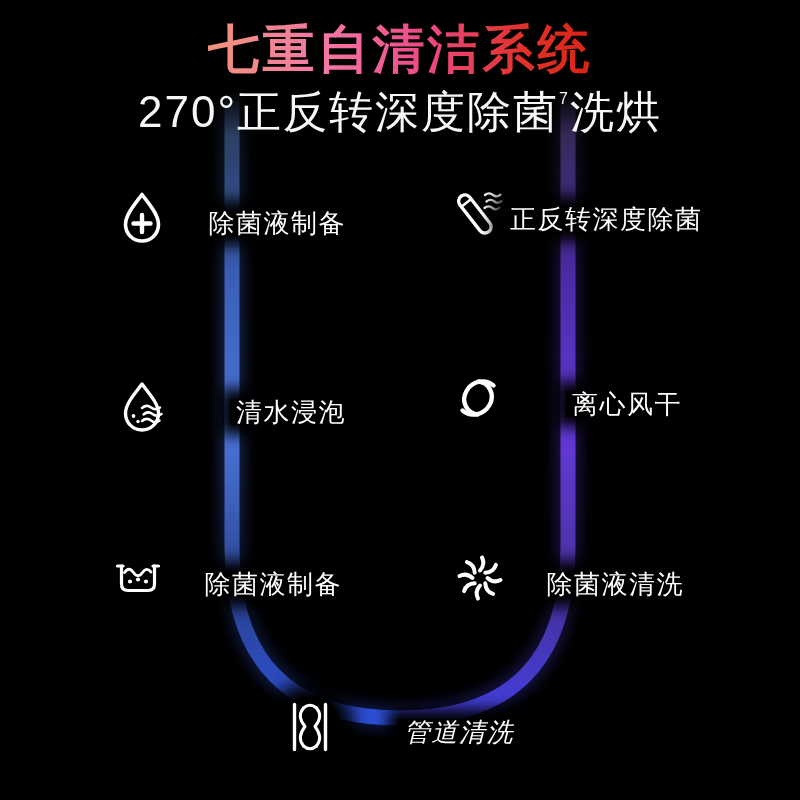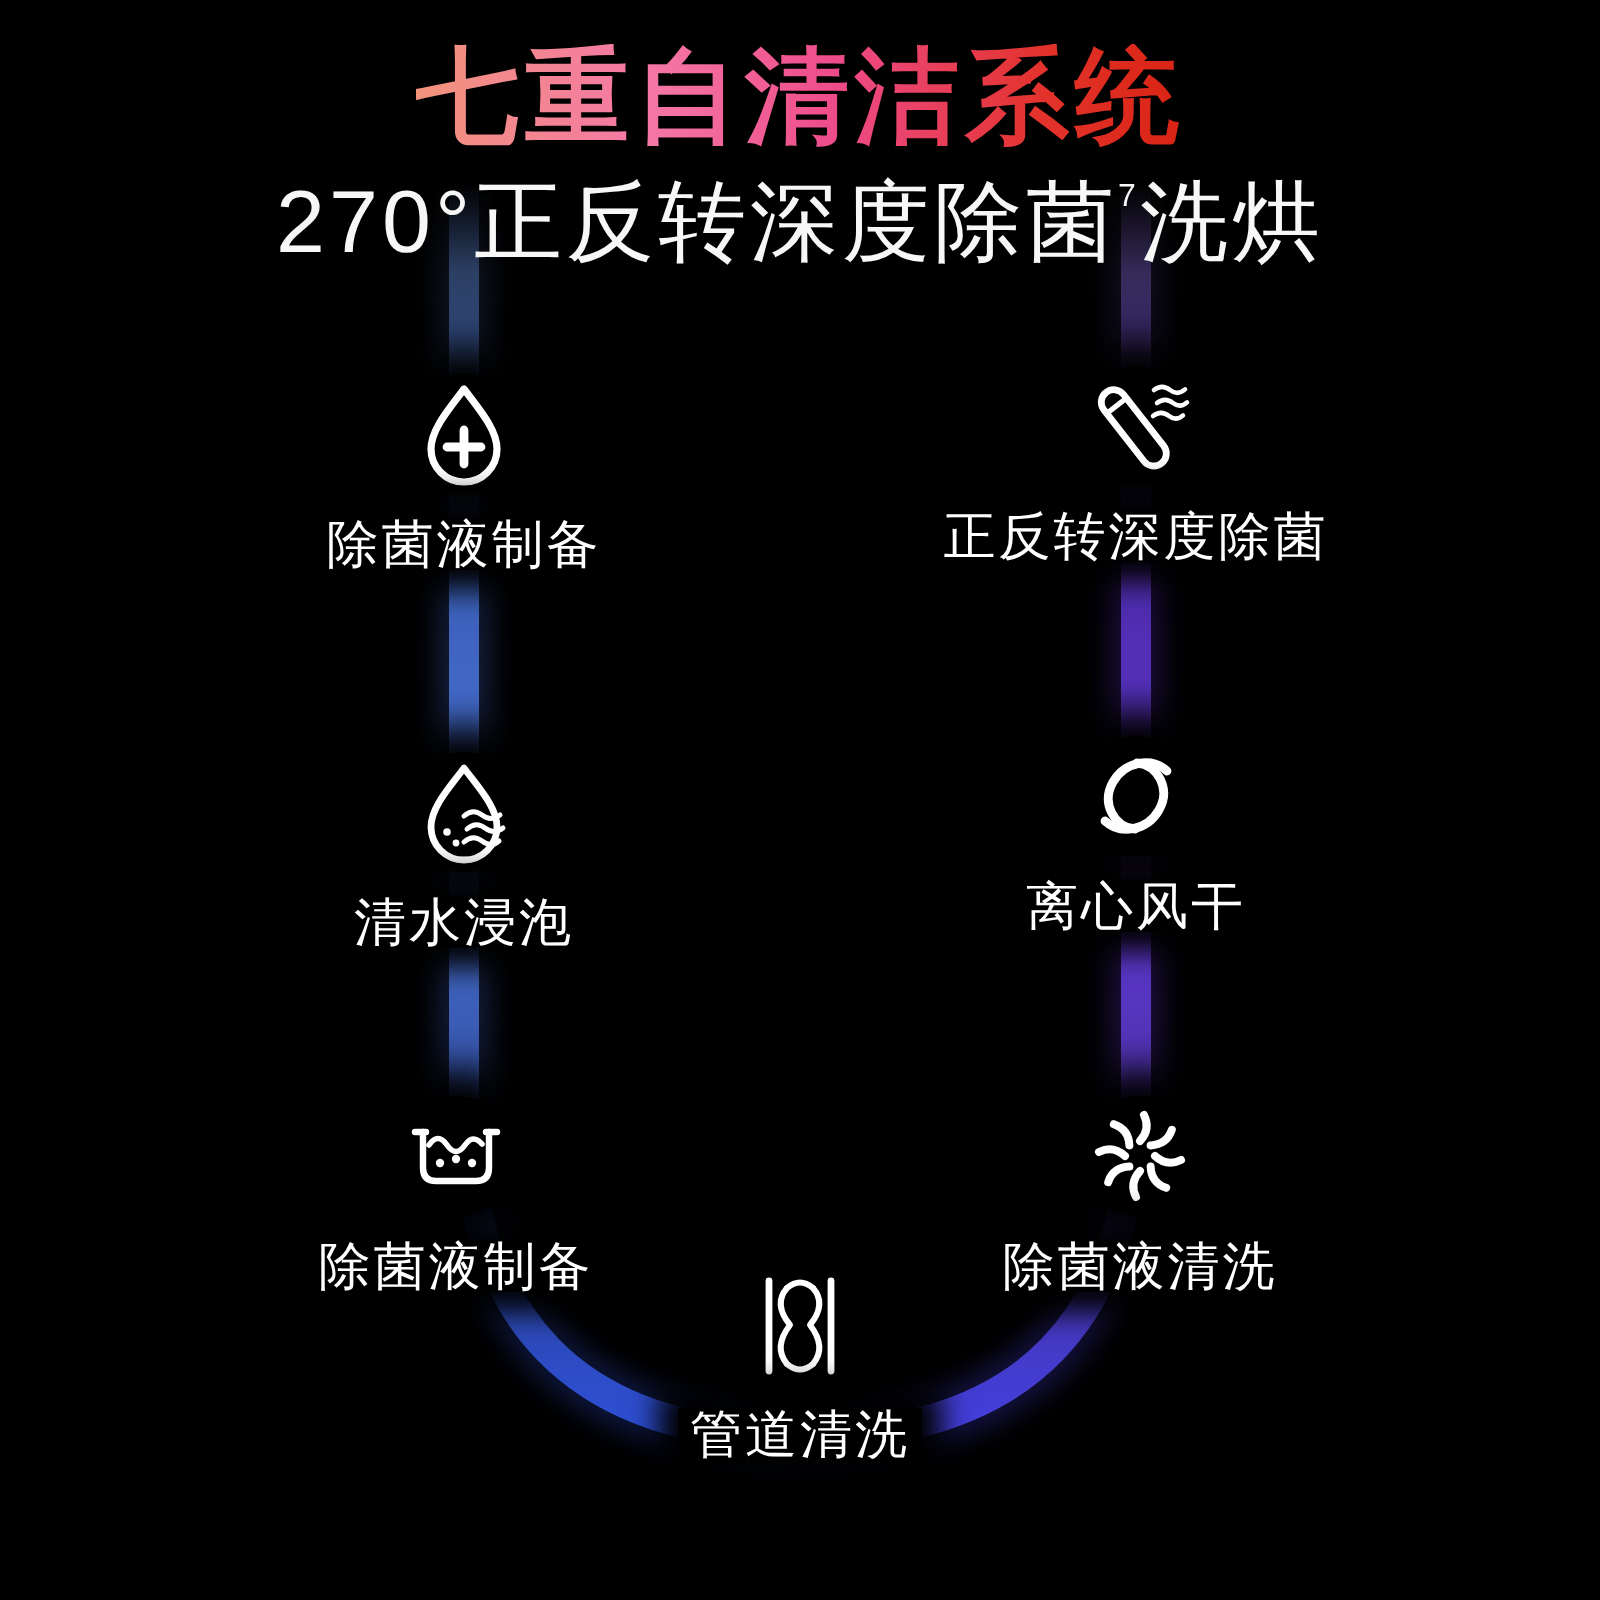--- a/index.html
+++ b/index.html
@@ -16,37 +16,37 @@
     background:linear-gradient(90deg,#f2937c 0%,#f478a6 30%,#ee4b88 55%,#e2322a 82%,#d92413 100%);
     -webkit-background-clip:text;background-clip:text;color:transparent;display:inline-block;
   }
   .subtitle{
     margin-top:12px;font-size:44px;font-weight:500;color:#f7f7f7;letter-spacing:2px;line-height:1.05;
   }
   .subtitle sup{font-size:16px;font-weight:400;vertical-align:top;line-height:1;position:relative;top:2px;}
   
   svg.flow{position:absolute;left:0;top:0;z-index:1;}
   
-  .step{position:absolute;width:240px;display:flex;flex-direction:column;align-items:center;z-index:2;}
+  .step{position:absolute;width:240px;display:flex;flex-direction:row;align-items:center;z-index:2;justify-content:space-between;}
   .icon{
     width:60px;height:60px;display:flex;align-items:center;justify-content:center;
     background:#000;border-radius:50%;box-shadow:0 0 18px 14px #000;
   }
   .icon svg{display:block;}
   .label{
     margin-top:12px;font-size:26px;color:#fff;letter-spacing:1.5px;white-space:nowrap;
     background:#000;box-shadow:0 0 14px 10px #000;padding:0 6px;line-height:26px;
   }
   .s1{left:112px;top:187px;}
   .s2{left:448px;top:183px;}
   .s3{left:112px;top:376px;}
   .s4{left:448px;top:368px;}
   .s5{left:108px;top:548px;}
   .s6{left:450px;top:548px;}
-  .s7{left:280px;top:632px;}
+  .s7{left:280px;top:696px;font-style:italic;}
   .stroke{fill:none;stroke:#fff;stroke-linecap:round;stroke-linejoin:round;}
 </style>
 </head>
 <body>
 
 <div class="canvas">
 
   <svg class="flow" width="800" height="800" viewBox="0 0 800 800" aria-hidden="true">
     <defs>
       <linearGradient id="gl" x1="0" y1="92" x2="0" y2="718" gradientUnits="userSpaceOnUse">

